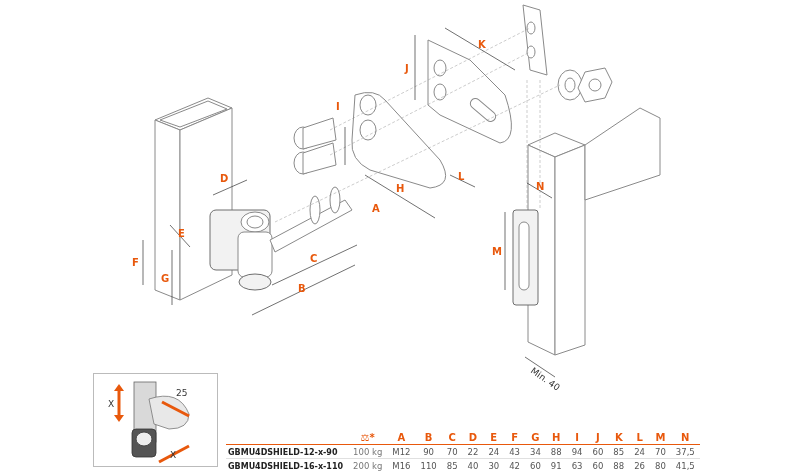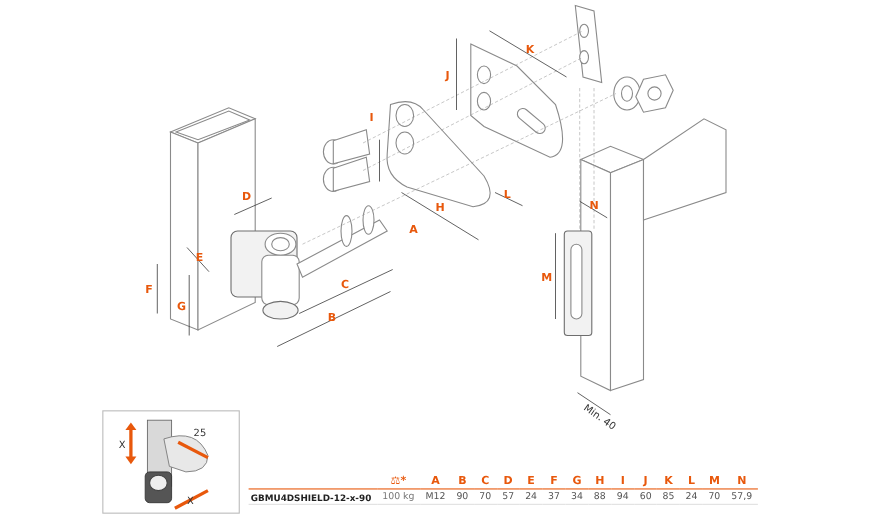--- a/index.html
+++ b/index.html
@@ -166,26 +166,44 @@
       <th>N</th>
     </tr>
   </thead>
   <tbody>
     <tr class="r1">
       <td class="model">GBMU4DSHIELD-12-x-90</td>
       <td class="load">100 kg</td>
       <td>M12</td>
       <td>90</td>
       <td>70</td>
-      <td>57</td>
+      <td>22</td>
       <td>24</td>
-      <td>37</td>
+      <td>43</td>
       <td>34</td>
       <td>88</td>
       <td>94</td>
       <td>60</td>
       <td>85</td>
       <td>24</td>
       <td>70</td>
-      <td>57,9</td>
+      <td>37,5</td>
+    </tr>
+    <tr>
+      <td class="model">GBMU4DSHIELD-16-x-110</td>
+      <td class="load">200 kg</td>
+      <td>M16</td>
+      <td>110</td>
+      <td>85</td>
+      <td>40</td>
+      <td>30</td>
+      <td>42</td>
+      <td>60</td>
+      <td>91</td>
+      <td>63</td>
+      <td>60</td>
+      <td>88</td>
+      <td>26</td>
+      <td>80</td>
+      <td>41,5</td>
     </tr>
   </tbody>
 </table>
 
 </body></html>

